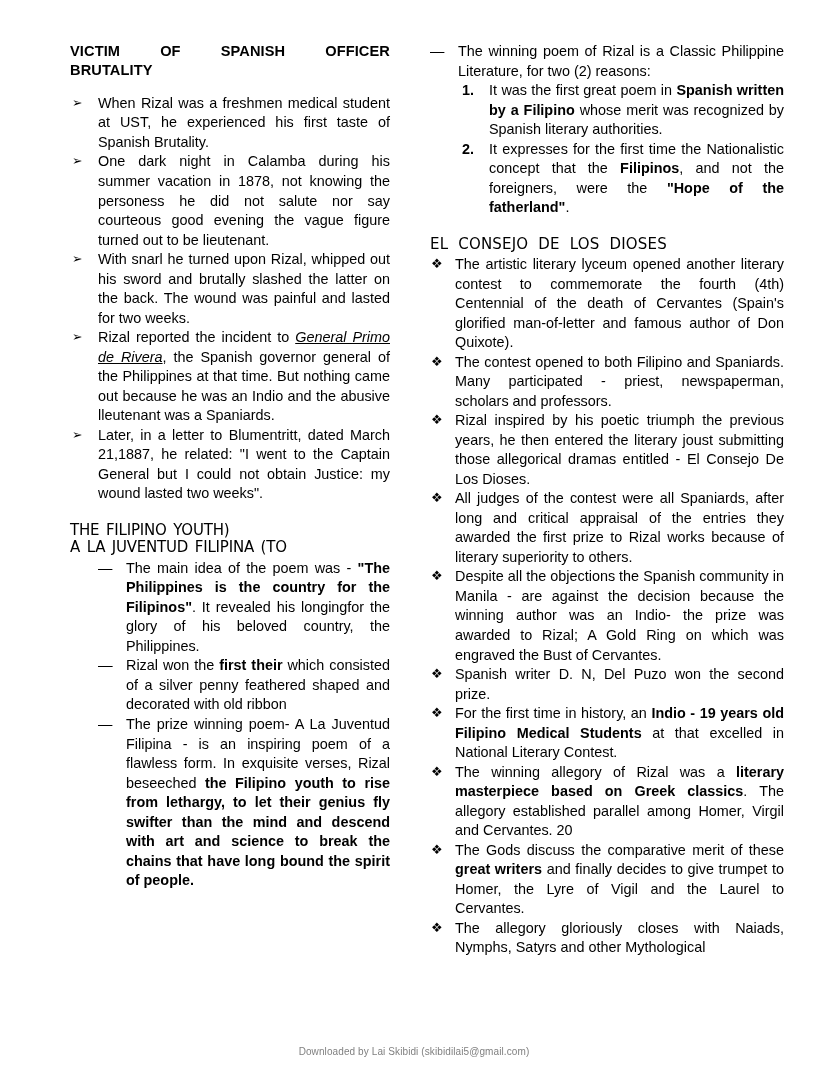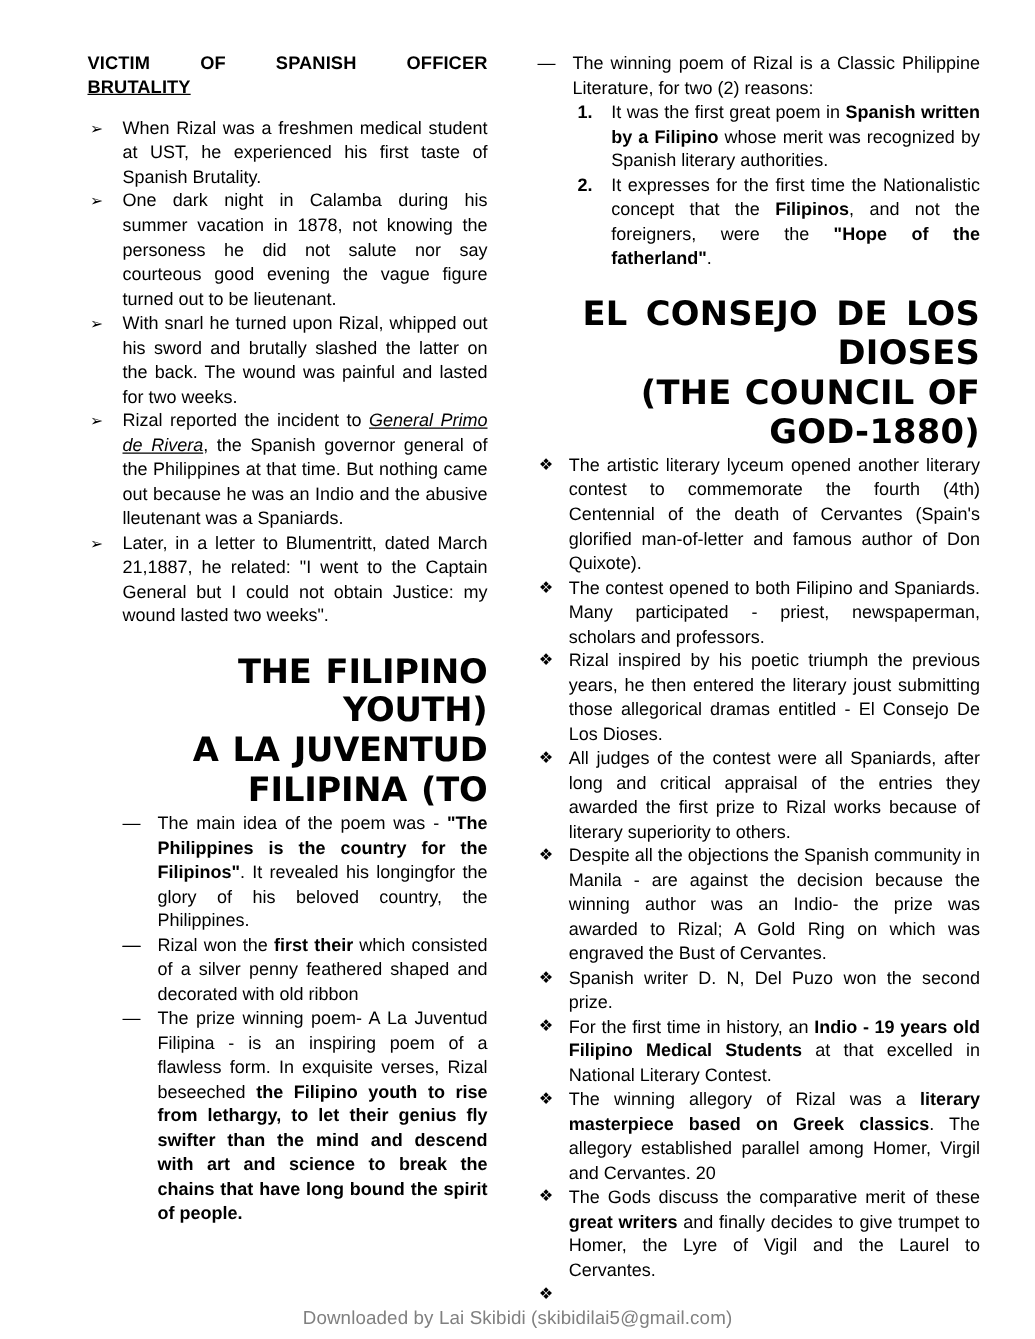--- a/index.html
+++ b/index.html
@@ -51,33 +51,31 @@
     text-align-last: left;
     letter-spacing: 0.1px;
   }
   h2.sec-head .justline {
     display: block;
     text-align: justify;
     text-align-last: justify;
   }
   h2.sec-head .lastline {
     display: block;
-    text-decoration: underline;
   }
 
   h2.big-head {
     font-family: "DejaVu Sans", sans-serif;
-    font-weight: bold;
-    font-size: 27px;
+    font-weight: normal;
+    font-size: 15px;
     line-height: 1.17;
     margin: 18px 0 2px 0;
     letter-spacing: -0.2px;
     word-spacing: 2px;
     text-transform: none;
-    text-align: right;
   }
   h2.big-head.spaced {
     word-spacing: 5px;
     letter-spacing: 0.2px;
   }
 
   
   ul.lst, ol.lst {
     list-style: none;
     margin: 0;
@@ -151,21 +149,21 @@
   .u { }
   .ui { font-style: italic; text-decoration: underline; }
 
   
   .footer {
     position: absolute;
     left: 0;
     top: 1046px;
     width: 828px;
     text-align: center;
-    font-size: 15px;
+    font-size: 10px;
     color: #808080;
     font-family: "Liberation Sans", sans-serif;
     letter-spacing: 0.1px;
   }
 </style>
 </head>
 <body>
 
 <div class="page">
 
@@ -241,21 +239,20 @@
           <span>It was the first great poem in <b>Spanish written by a Filipino</b> whose merit was recognized by Spanish literary authorities.</span>
         </li>
         <li class="item">
           <span class="bullet">2.</span>
           <span>It expresses for the first time the Nationalistic concept that the <b>Filipinos</b>, and not the foreigners, were the <b>"Hope of the fatherland"</b>.</span>
         </li>
       </ol>
 
       <h2 class="big-head spaced">
         <span style="display:block">EL CONSEJO DE LOS DIOSES</span>
-        <span style="display:block; word-spacing:1px">(THE COUNCIL OF GOD-1880)</span>
       </h2>
 
       <ul class="lst lvl-diamond">
         <li class="item">
           <span class="bullet">❖</span>
           <span>The artistic literary lyceum opened another literary contest to commemorate the fourth (4th) Centennial of the death of Cervantes (Spain's glorified man-of-letter and famous author of Don Quixote).</span>
         </li>
         <li class="item">
           <span class="bullet">❖</span>
           <span>The contest opened to both Filipino and Spaniards. Many participated - priest, newspaperman, scholars and professors.</span>
@@ -283,20 +280,21 @@
         <li class="item">
           <span class="bullet">❖</span>
           <span>The winning allegory of Rizal was a <b>literary masterpiece based on Greek classics</b>. The allegory established parallel among Homer, Virgil and Cervantes. 20</span>
         </li>
         <li class="item">
           <span class="bullet">❖</span>
           <span>The Gods discuss the comparative merit of these <b>great writers</b> and finally decides to give trumpet to Homer, the Lyre of Vigil and the Laurel to Cervantes.</span>
         </li>
         <li class="item">
           <span class="bullet">❖</span>
+          <span>The allegory gloriously closes with Naiads, Nymphs, Satyrs and other Mythological</span>
         </li>
       </ul>
 
     </div>
   </div>
 
   <div class="footer">Downloaded by Lai Skibidi (skibidilai5@gmail.com)</div>
 
 </div>
 

